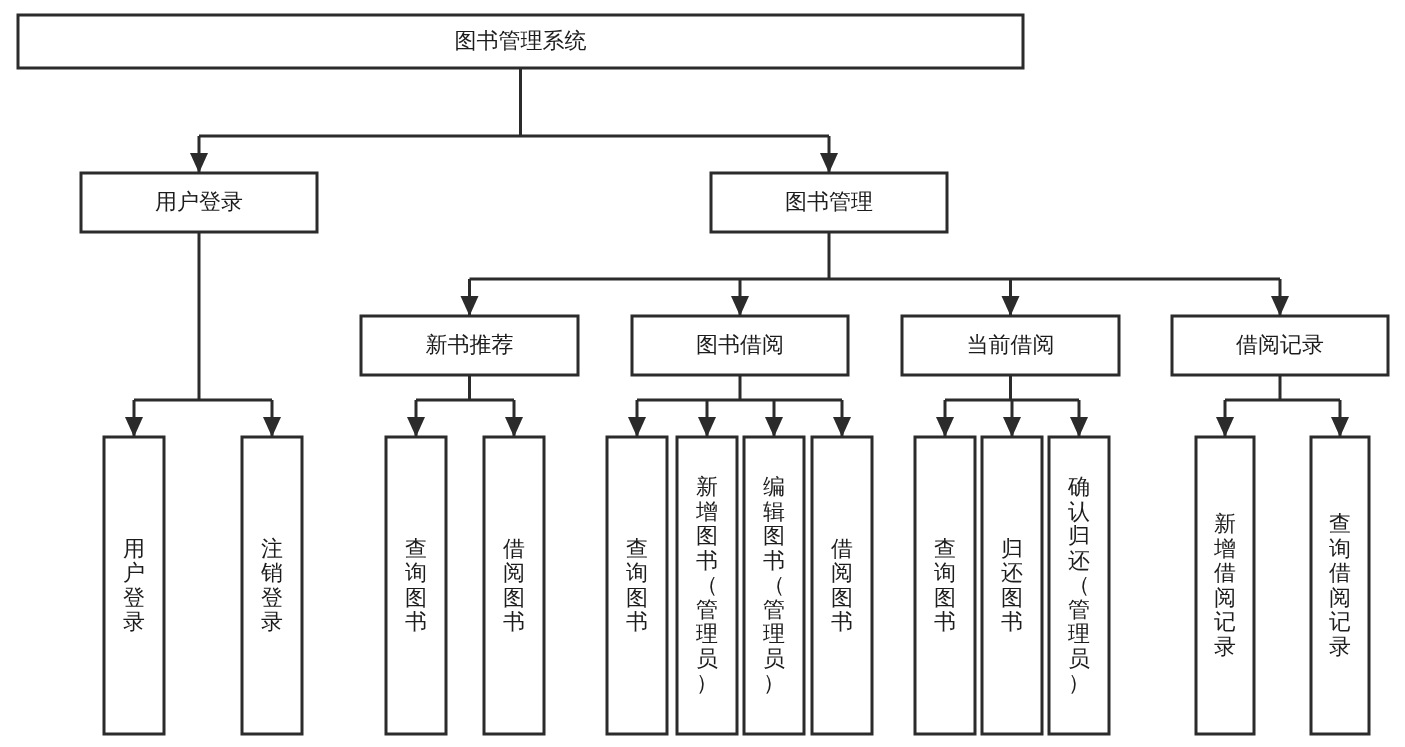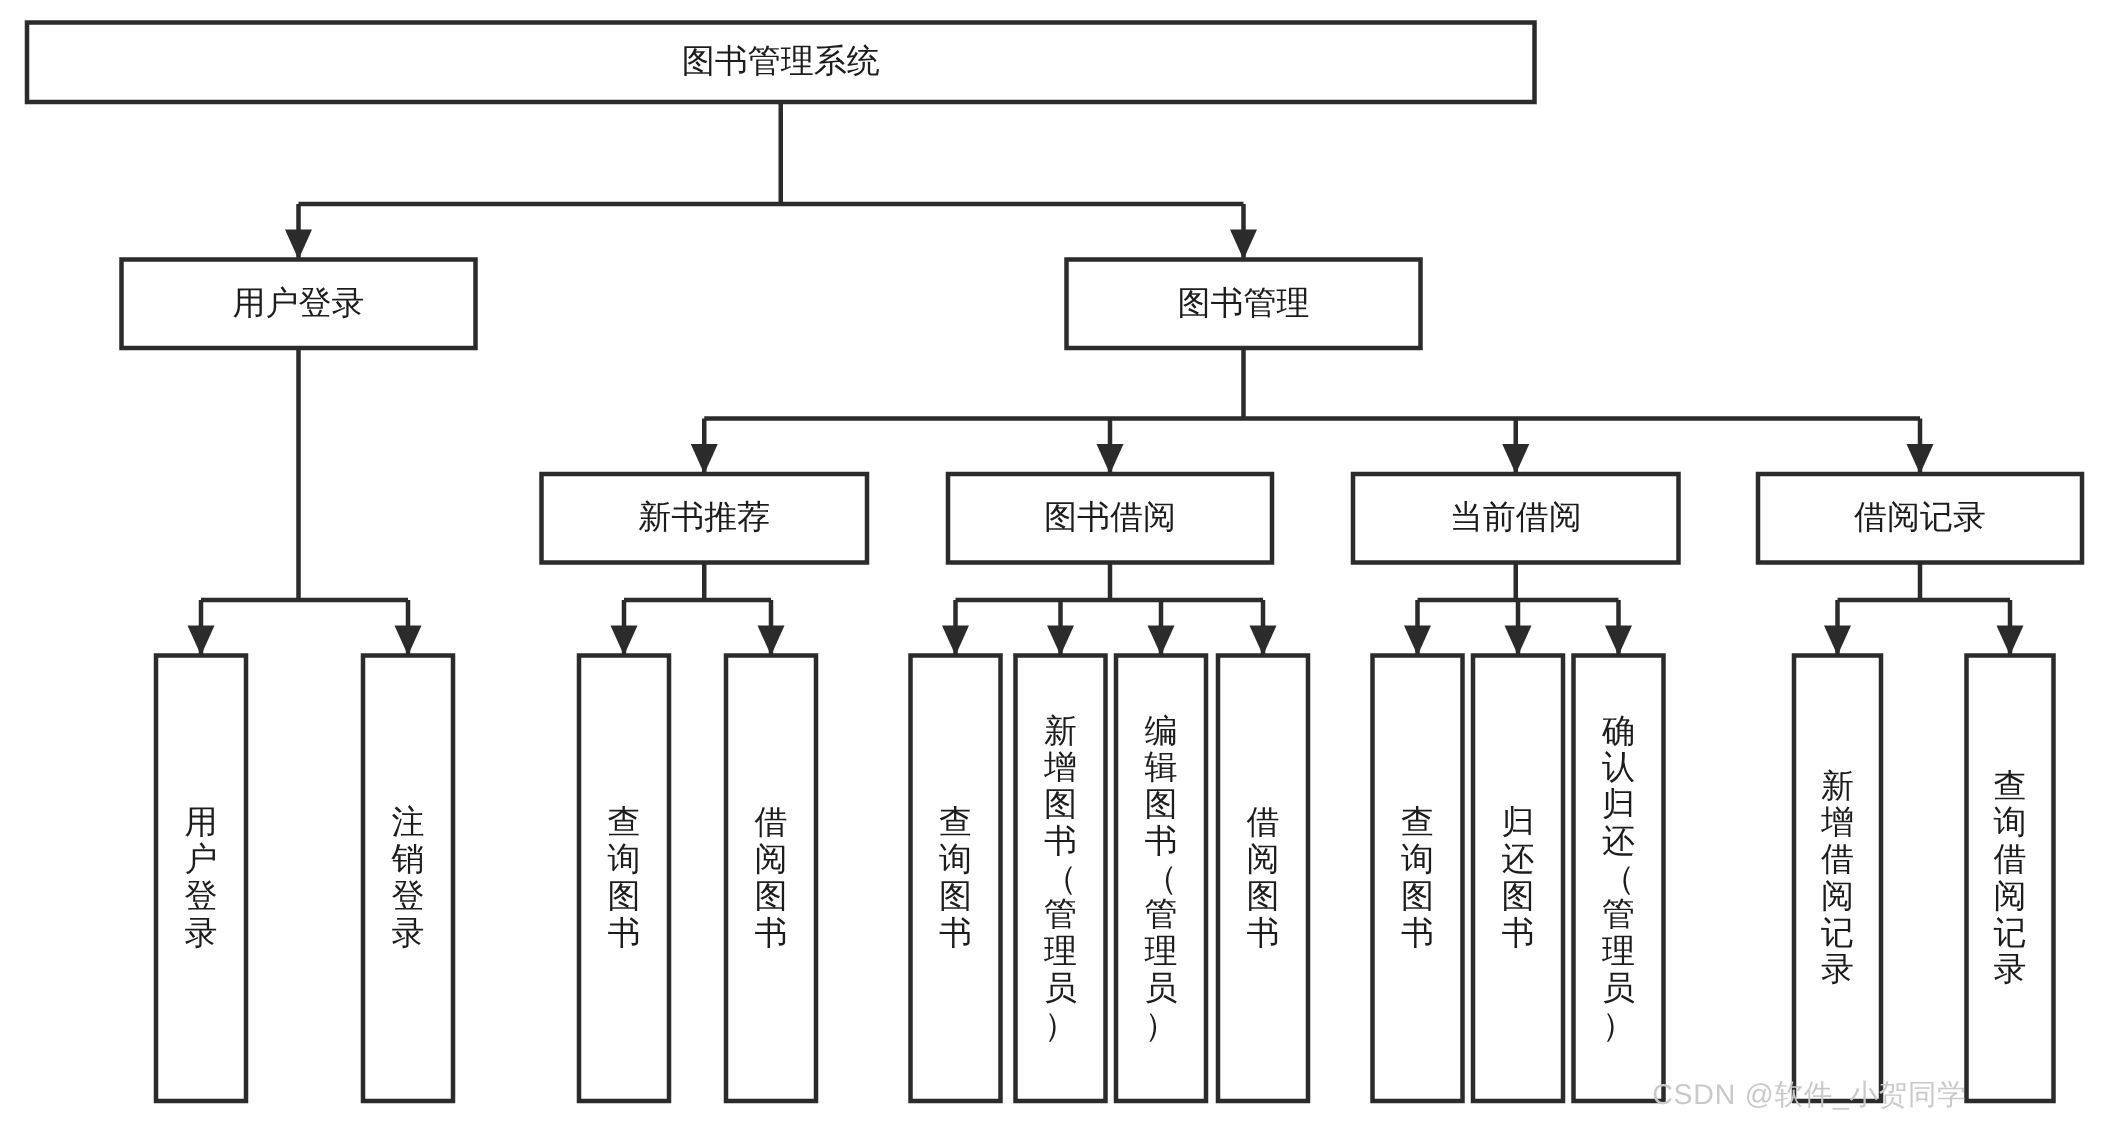--- a/index.html
+++ b/index.html
@@ -218,14 +218,13 @@
         <g>
           <rect x="1196" y="437" width="58" height="297" class="node-rect"></rect>
           <text x="1225" y="0" class="node-label-v"><tspan x="1225" y="531.11">新</tspan><tspan x="1225" y="555.61">增</tspan><tspan x="1225" y="580.11">借</tspan><tspan x="1225" y="604.61">阅</tspan><tspan x="1225" y="629.11">记</tspan><tspan x="1225" y="653.61">录</tspan></text>
         </g>
         <g>
           <rect x="1311" y="437" width="58" height="297" class="node-rect"></rect>
           <text x="1340" y="0" class="node-label-v"><tspan x="1340" y="531.11">查</tspan><tspan x="1340" y="555.61">询</tspan><tspan x="1340" y="580.11">借</tspan><tspan x="1340" y="604.61">阅</tspan><tspan x="1340" y="629.11">记</tspan><tspan x="1340" y="653.61">录</tspan></text>
         </g>
       </g>
   </svg>
-  <div class="watermark">CSDN @软件_小贺同学</div>
 </div>
 
 </body></html>

